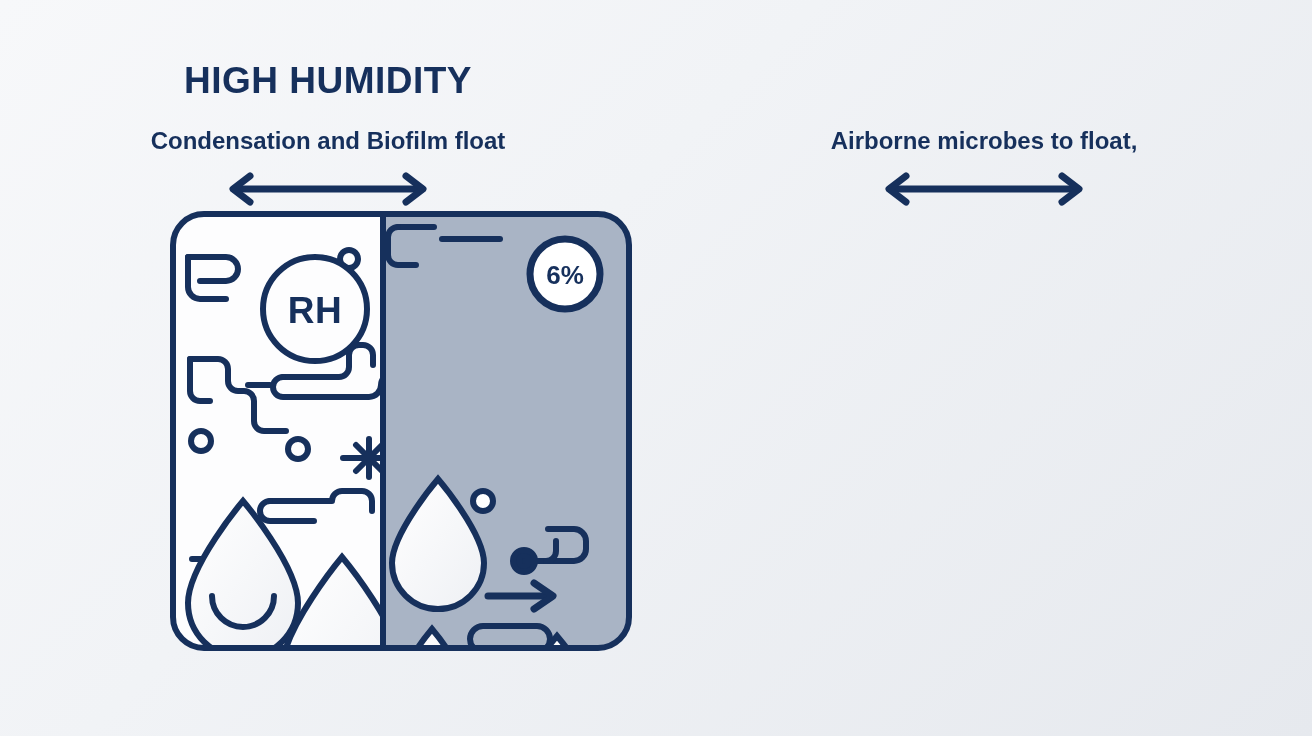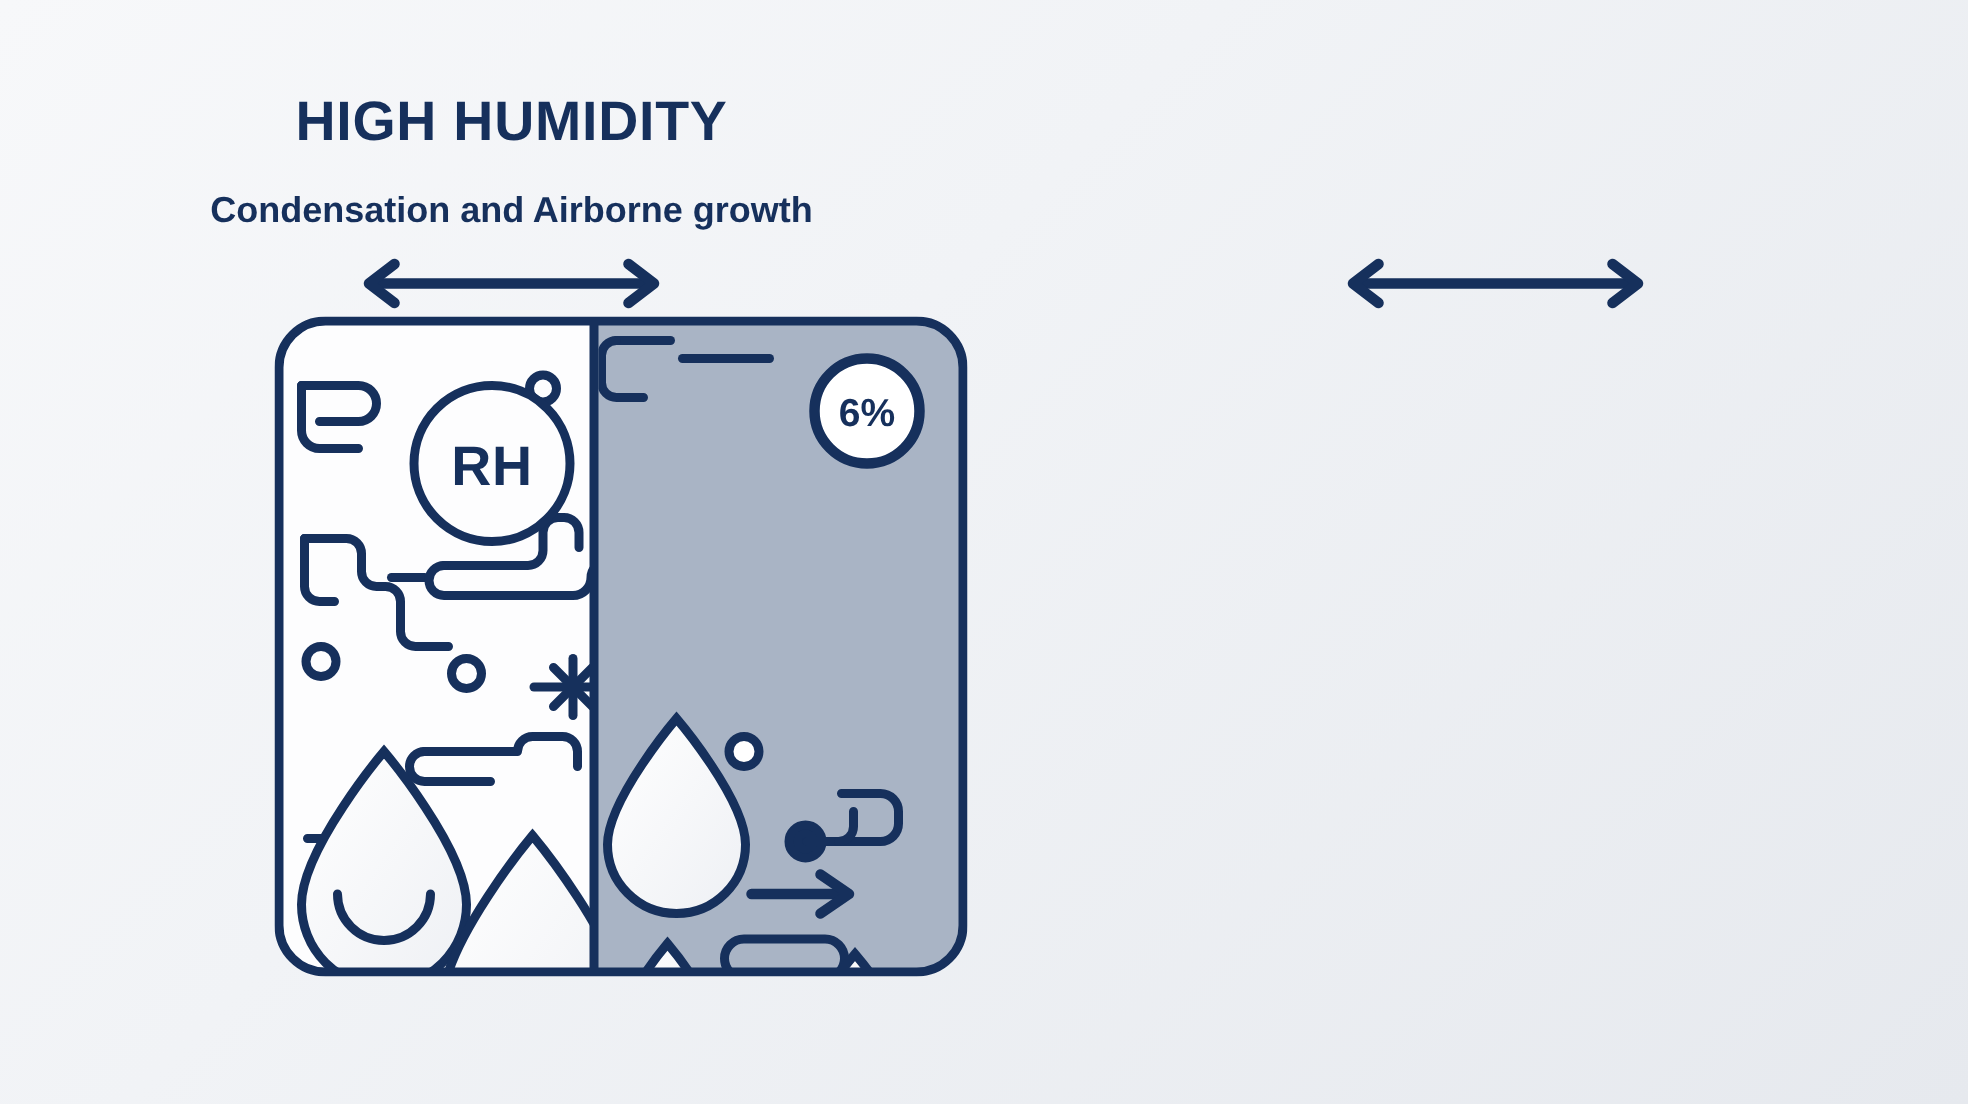--- a/index.html
+++ b/index.html
@@ -7,21 +7,21 @@
     width: 1312px; height: 736px;
     overflow: hidden;
     font-family: "Liberation Sans", sans-serif;
   }
   #stage {
     position: relative;
     width: 1312px; height: 736px;
     background: linear-gradient(135deg, #f7f8fa 0%, #f1f3f6 40%, #e6e9ee 100%);
   }
 
-  .panel { position: absolute; top: 0; height: 736px; margin-left: 13px; }
+  .panel { position: absolute; top: 0; height: 736px; }
   #panel-high { left: 0;   width: 656px; }
   #panel-low  { left: 656px; width: 656px; }
 
   .panel-title {
     position: absolute;
     top: 62px; left: 0; width: 100%;
     text-align: center;
     font-size: 37px;
     font-weight: bold;
     letter-spacing: 0.5px;
@@ -66,21 +66,21 @@
   .nv-stroke { stroke: #16305c; fill: none; stroke-linecap: round; stroke-linejoin: round; }
 </style>
 </head>
 <body>
 
 <div id="stage">
 
   <div class="panel" id="panel-high">
 
     <div class="panel-title">HIGH HUMIDITY</div>
-    <div class="panel-subtitle">Condensation and Airborne growth</div>
+    <div class="panel-subtitle">Condensation and Biofilm float</div>
 
     <div class="arrow-wrap">
       <svg width="232" height="34" viewBox="0 0 232 34">
         <g class="nv-stroke" stroke-width="7">
           <line x1="22" y1="17" x2="210" y2="17"></line>
           <polyline points="38,4 21,17 38,30"></polyline>
           <polyline points="194,4 211,17 194,30"></polyline>
         </g>
       </svg>
     </div>
@@ -205,20 +205,21 @@
         <g>
           <circle cx="395" cy="63" r="35" fill="#ffffff" stroke="#16305c" stroke-width="7"></circle>
           <text class="badge-text" x="395" y="73" text-anchor="middle">6%</text>
         </g>
       </svg>
     </div>
   </div>
 
   <div class="panel" id="panel-low">
 
+    <div class="panel-subtitle">Airborne microbes to float,</div>
 
     <div class="arrow-wrap">
       <svg width="232" height="34" viewBox="0 0 232 34">
         <g class="nv-stroke" stroke-width="7">
           <line x1="22" y1="17" x2="210" y2="17"></line>
           <polyline points="38,4 21,17 38,30"></polyline>
           <polyline points="194,4 211,17 194,30"></polyline>
         </g>
       </svg>
     </div>

